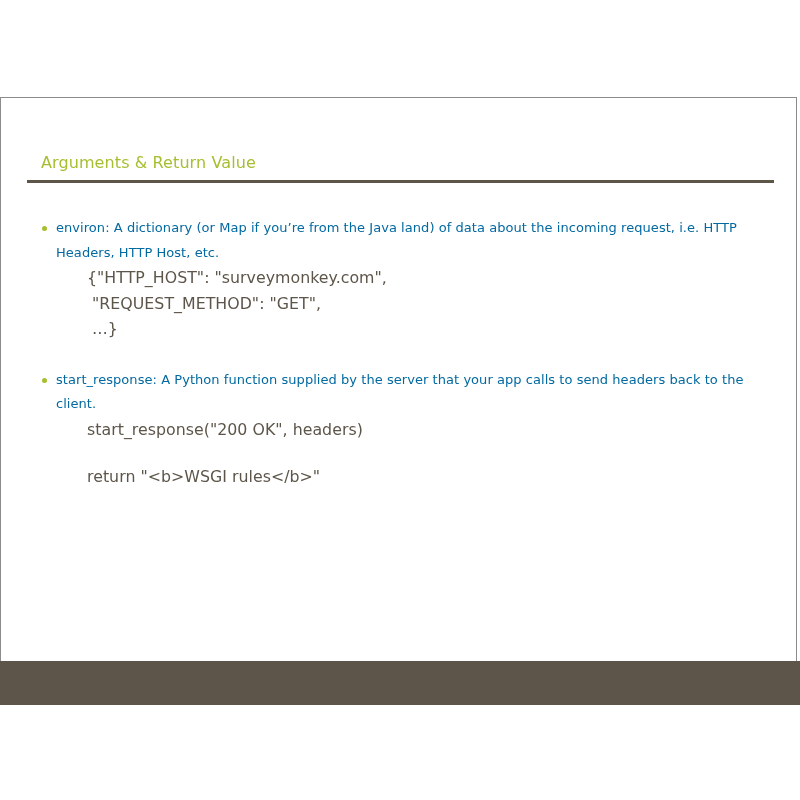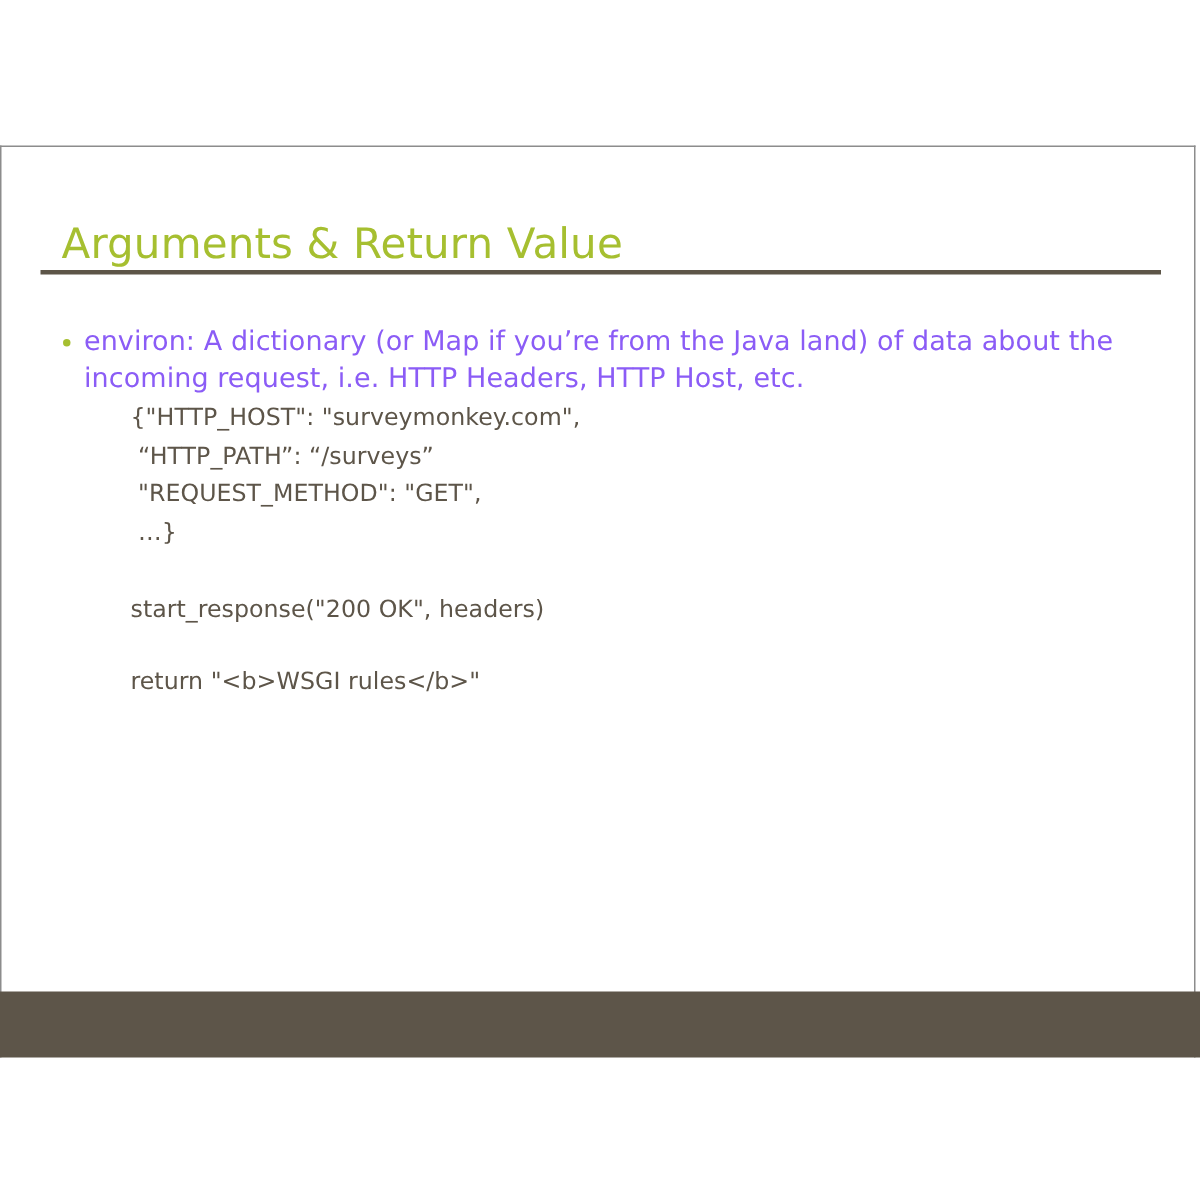--- a/index.html
+++ b/index.html
@@ -40,21 +40,21 @@
   }
 
   
   #title-block {
     position: absolute;
     left: 40px;
     top: 52px;
     width: 740px;
   }
   #slide-title {
-    font-size: 28px;
+    font-size: 16px;
     font-weight: normal;
     color: #a6bf30;
     line-height: 26px;
     letter-spacing: 0.1px;
     white-space: nowrap;
     margin: 0;
   }
   #title-rule {
     position: absolute;
     left: 26px;
@@ -84,23 +84,23 @@
   .bullet-dot {
     position: absolute;
     left: 3px;
     top: 10px;
     width: 5px;
     height: 5px;
     border-radius: 50%;
     background: #a6bf30;
   }
   .bullet-text {
-    font-size: 18px;
+    font-size: 13px;
     line-height: 24.5px;
-    color: #8b5cf6;
+    color: #0369a1;
     letter-spacing: 0.05px;
   }
 
   .sub-line {
     font-size: 15.8px;
     line-height: 25.5px;
     color: #5d5549;
     padding-left: 48px;
     letter-spacing: 0.02px;
     white-space: pre;
@@ -132,28 +132,31 @@
     <div id="title-rule"></div>
 
     <div id="body">
 
       <div class="bullet-group">
         <div class="bullet-row">
           <span class="bullet-dot"></span>
           <div class="bullet-text">environ: A dictionary (or Map if you’re from the Java land) of data about the incoming request, i.e. HTTP Headers, HTTP Host, etc.</div>
         </div>
         <div class="sub-line">{"HTTP_HOST": "surveymonkey.com",</div>
-        <div class="sub-line"> “HTTP_PATH”: “/surveys”</div>
         <div class="sub-line"> "REQUEST_METHOD": "GET",</div>
         <div class="sub-line"> …}</div>
       </div>
 
       <div class="gap-lg"></div>
 
       <div class="bullet-group">
+        <div class="bullet-row">
+          <span class="bullet-dot"></span>
+          <div class="bullet-text">start_response: A Python function supplied by the server that your app calls to send headers back to the client.</div>
+        </div>
         <div class="sub-line">start_response("200 OK", headers)</div>
       </div>
 
       <div class="gap-md"></div>
 
       <div class="bullet-group">
         <div class="sub-line">return "&lt;b&gt;WSGI rules&lt;/b&gt;"</div>
       </div>
 
     </div>

